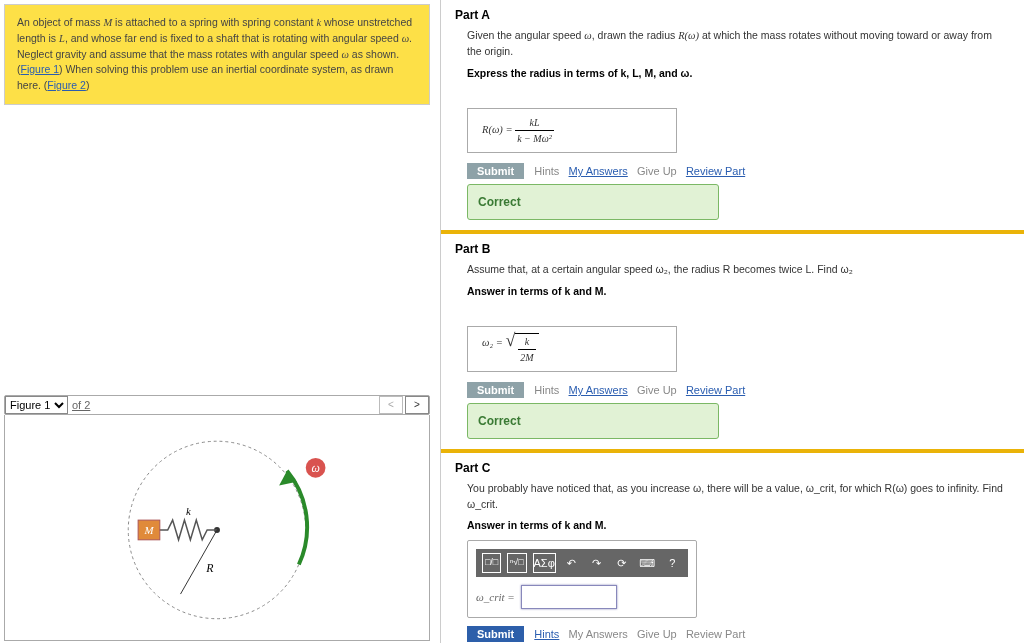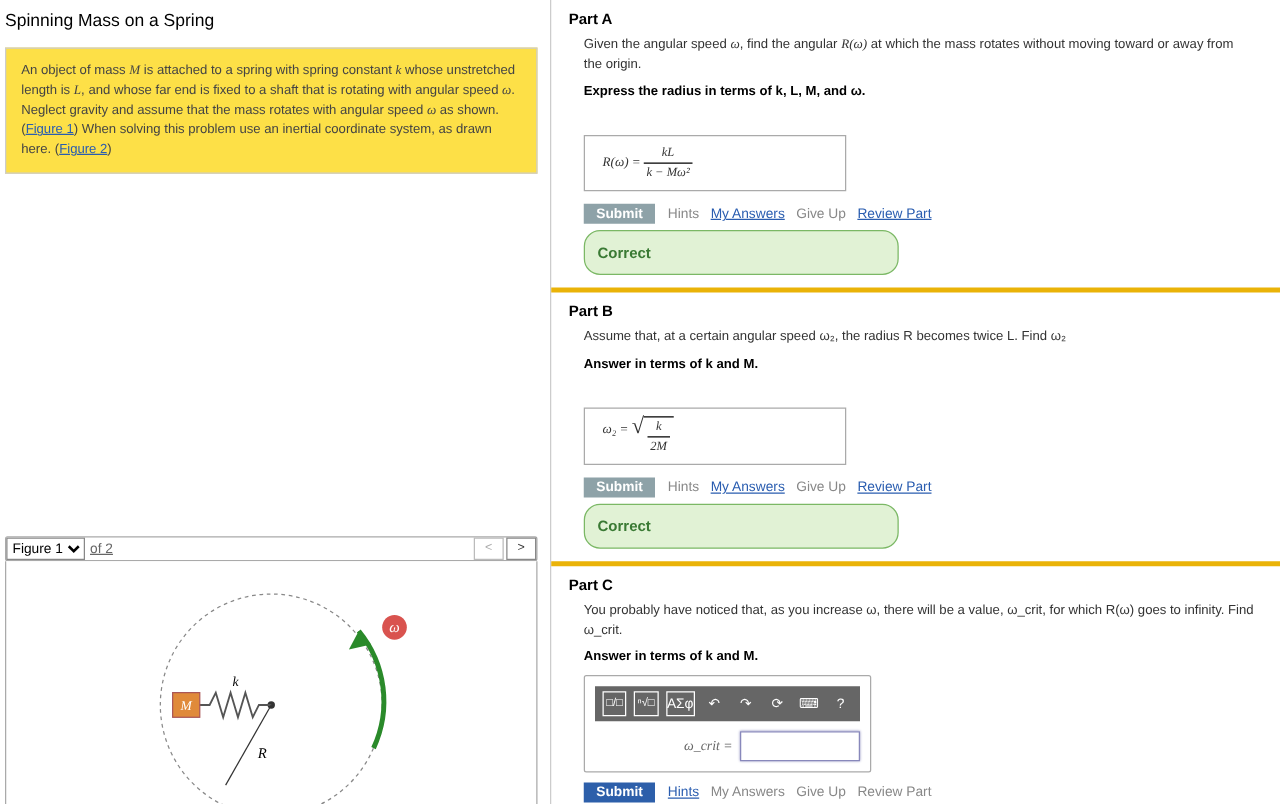--- a/index.html
+++ b/index.html
@@ -127,59 +127,58 @@
   .action-link a { color:#2a5db0; text-decoration: underline; cursor:pointer;}
   .action-link span.dim { color:#888;}
   .correct-box {
     border: 1px solid #7bb865;
     background: #e1f2d5;
     color: #3a7a34;
     font-weight: bold;
     font-size: 12px;
     padding: 8px 10px;
     width: 230px;
-    border-radius: 13px;
+    border-radius: 3px;
     margin-top: 2px;
   }
 
   .input-area {
     border: 1px solid #aaa;
     display: inline-block;
     background: #fff;
     padding: 8px;
     border-radius: 2px;
   }
   .toolbar {
     background: #666; color:#fff;
     display:flex; align-items:center;
     gap:6px; padding:4px 6px;
     width: 200px;
   }
   .tb-btn { color:#fff; cursor:pointer; width:22px; height:18px; display:flex; align-items:center; justify-content:center; font-size:11px; border:1px solid transparent;}
   .tb-btn.box { border:1px solid #fff; font-size:9px;}
-  .answer-field-row { display:flex; align-items:center; margin-top:8px;justify-content:flex-end;}
+  .answer-field-row { display:flex; align-items:center; margin-top:8px;}
   .answer-field-row .wlabel { font-family: Georgia, serif; font-style: italic; font-size:11px; color:#666;}
   .answer-field-row input {
     border:1px solid #88b; width:90px; height:20px; margin-left:6px;
     box-shadow: 0 0 2px #88b;
   }
   .sqrt-sym {
     display:inline-flex; align-items:flex-start;
     font-family: Georgia, serif; font-style:normal;
   }
   .sqrt-sym .surd { font-size:18px; line-height:14px; }
   .sqrt-sym .rad { border-top:1px solid #000; padding:0 3px;}
 </style>
 </head>
 <body>
 
 <div class="page">
 
   <div class="left-col">
-    <h1 class="title">Spinning Mass on a Spring</h1>
 
     <div class="desc-box">
       <span>An object of mass </span><span class="italic">M</span><span> is attached to a spring with spring constant </span><span class="italic">k</span><span> whose unstretched length is </span><span class="italic">L</span><span>, and whose far end is fixed to a shaft that is rotating with angular speed </span><span class="italic">ω</span><span>. Neglect gravity and assume that the mass rotates with angular speed </span><span class="italic">ω</span><span> as shown. (</span><a>Figure 1</a><span>) When solving this problem use an inertial coordinate system, as drawn here. (</span><a>Figure 2</a><span>)</span>
     </div>
 
     <div class="figure-bar">
       <select>
         <option>Figure 1</option>
       </select>
       <span class="of">of 2</span>
@@ -209,21 +208,21 @@
       </svg>
     </div>
   </div>
 
   <div class="right-col">
 
     <div class="part">
       <div class="part-label">Part A</div>
       <div class="part-body">
         <div>
-          <span>Given the angular speed </span><span class="italic">ω</span><span>, find the angular </span><span class="italic">R(ω)</span><span> at which the mass rotates without moving toward or away from the origin.</span>
+          <span>Given the angular speed </span><span class="italic">ω</span><span>, drawn the radius </span><span class="italic">R(ω)</span><span> at which the mass rotates without moving toward or away from the origin.</span>
         </div>
         <div class="instr-strong">Express the radius in terms of k, L, M, and ω.</div>
         <div class="answer-box">
           <span>R(ω) = </span>
           <span class="frac"><span class="num">kL</span><span class="den">k − Mω²</span></span>
         </div>
         <div class="action-row">
           <button class="submit-btn">Submit</button>
           <span class="action-link">
             <span class="dim">Hints</span>&nbsp;&nbsp;

